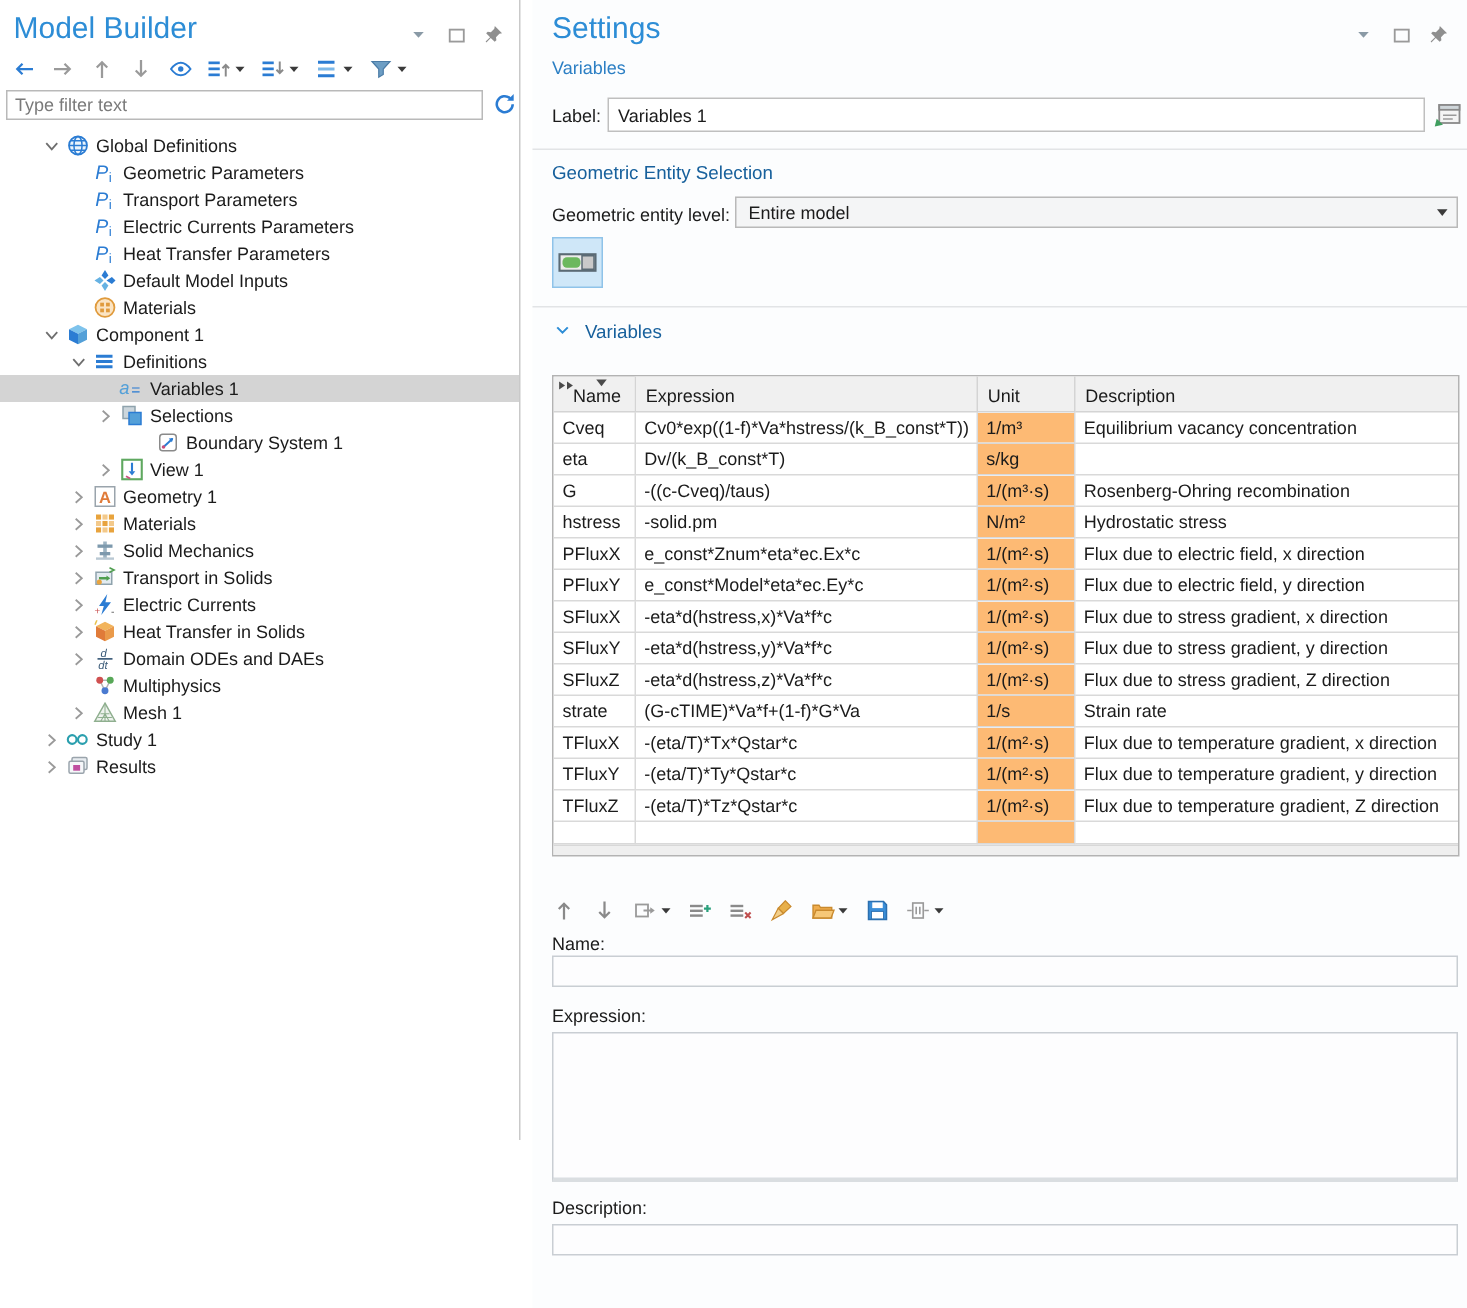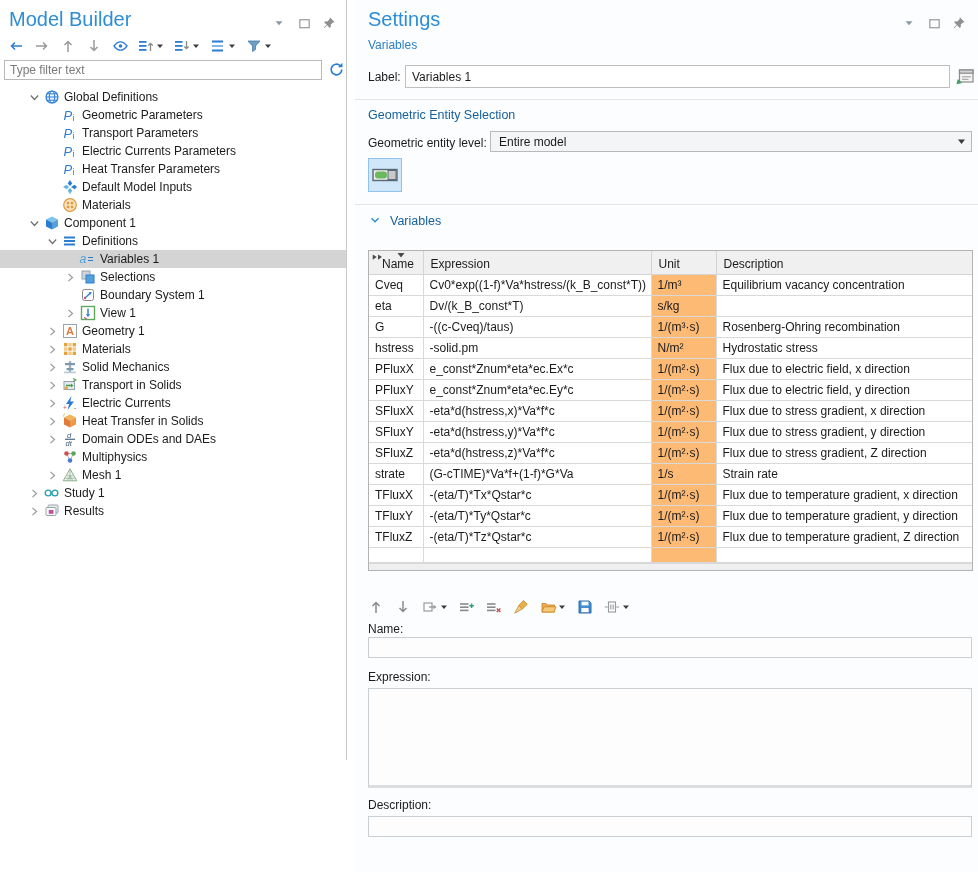--- a/index.html
+++ b/index.html
@@ -336,21 +336,21 @@
           </svg>
         </span>
         <span class="tree-icon">
           <svg width="16" height="16" viewBox="0 0 16 16">
             <rect x="2" y="2" width="8" height="8" fill="#ccd6dc" stroke="#8fa3ad"></rect>
             <rect x="6" y="6" width="8" height="8" fill="#54a0d8" stroke="#2b7cd3"></rect>
           </svg>
         </span>
         <span class="tree-label">Selections</span>
       </div>
-      <div class="tree-row" style="padding-left: 62px;">
+      <div class="tree-row" style="padding-left: 86px;">
         <span class="tree-chevron"></span>
         <span class="tree-icon">
           <svg width="16" height="16" viewBox="0 0 16 16">
             <rect x="2.5" y="2.5" width="11" height="11" rx="2" fill="#fff" stroke="#8a8a8a"></rect>
             <path d="M5 11 11 5.5" stroke="#2b7cd3" stroke-width="1.3" fill="none"></path>
             <path d="M11.5 5l-3 .4 2.1 2.4z" fill="#2b7cd3"></path>
             <circle cx="5" cy="11" r="1.2" fill="#c94f7c"></circle>
           </svg>
         </span>
         <span class="tree-label">Boundary System 1</span>
@@ -658,21 +658,21 @@
             <td>Hydrostatic stress</td>
           </tr>
           <tr>
             <td>PFluxX</td>
             <td>e_const*Znum*eta*ec.Ex*c</td>
             <td class="unit-col">1/(m²·s)</td>
             <td>Flux due to electric field, x direction</td>
           </tr>
           <tr>
             <td>PFluxY</td>
-            <td>e_const*Znum*eta*ec.Ey*c</td>
+            <td>e_const*Model*eta*ec.Ey*c</td>
             <td class="unit-col">1/(m²·s)</td>
             <td>Flux due to electric field, y direction</td>
           </tr>
           <tr>
             <td>SFluxX</td>
             <td>-eta*d(hstress,x)*Va*f*c</td>
             <td class="unit-col">1/(m²·s)</td>
             <td>Flux due to stress gradient, x direction</td>
           </tr>
           <tr>

